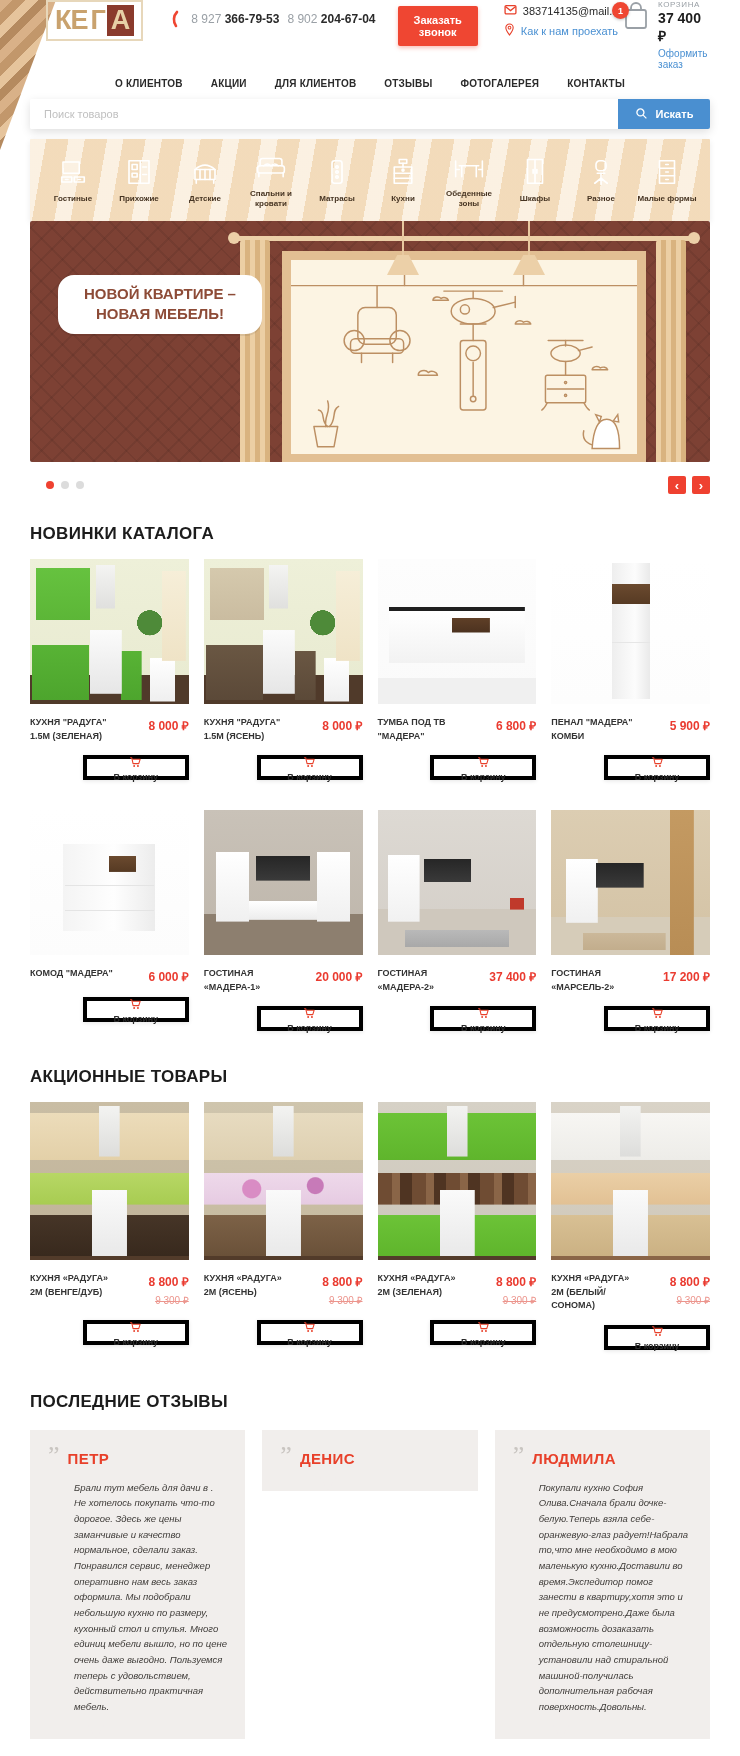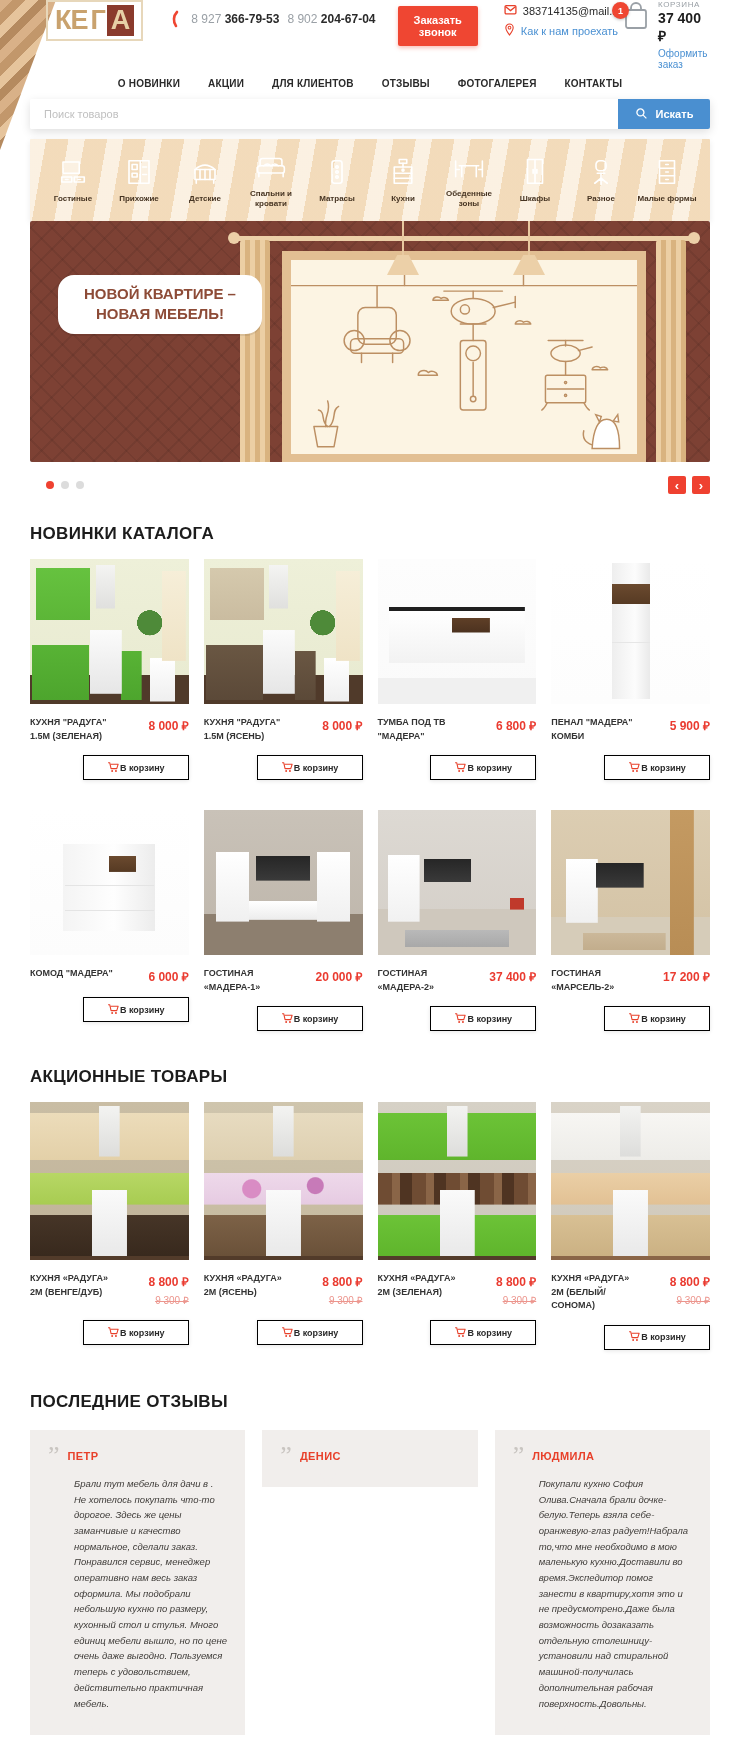--- a/index.html
+++ b/index.html
@@ -117,23 +117,23 @@
   .sec-title{ margin-top:30px; font-size:17px; font-weight:bold; color:#1c1c1c; letter-spacing:.3px; }
   .grid{ margin-top:15px; display:grid; grid-template-columns:repeat(4,1fr); gap:30px 15px; }
   .card{ display:flex; flex-direction:column; }
   .p-img{ width:100%; height:145px; cursor:pointer; background-repeat:no-repeat; }
   .p-img-tall{ height:158px; }
   .p-head{ display:flex; justify-content:space-between; gap:6px; margin-top:12px; }
   .p-title{ font-size:9px; font-weight:bold; color:#333; line-height:1.5; max-width:58%; cursor:pointer; }
   .p-prices{ text-align:right; }
   .p-price{ font-size:12px; font-weight:bold; color:#ea3b30; white-space:nowrap; }
   .p-old{ font-size:10px; color:#ec958d; text-decoration:line-through; margin-top:5px;text-align:center; }
-  .p-btn{ margin:12px 0 0 auto; width:106px; height:25px; background:#fff; border:1px solid #000000;
+  .p-btn{ margin:12px 0 0 auto; width:106px; height:25px; background:#fff; border:4px solid #000000;
     box-shadow:0 1px 4px rgba(0,0,0,.10); display:flex; align-items:center; justify-content:center;
-    gap:0; cursor:pointer; }
+    gap:0; cursor:pointer;flex-direction:column; }
   .p-btn .lbl{ font-size:9px; font-weight:bold; color:#2a2a2a; }
 
   
   .img-k-green{ background:
     linear-gradient(#fbfbfb,#e6e6e6) 47% 88%/20% 44% no-repeat,
     linear-gradient(#222,#444) 47% 78%/13% 16% no-repeat,
     linear-gradient(#f4f4f2,#e0e0de) 47% 6%/12% 30% no-repeat,
     linear-gradient(#66c23f,#5cb637) 6% 10%/34% 36% no-repeat,
     linear-gradient(#f6eed8,#efe3c6) 98% 22%/15% 62% no-repeat,
     radial-gradient(circle,#4e8a39 55%,transparent 56%) 80% 42%/16% 26% no-repeat,
@@ -231,21 +231,21 @@
     linear-gradient(transparent 90%,#8a6547 90%),
     linear-gradient(#d9d3c7,#cfc8ba); }
 
   
   .reviews-row{ display:flex; gap:17px; margin-top:18px; align-items:flex-start; }
   .rev{ flex:1; background:#f1eeec; padding:18px 18px 24px; position:relative; }
   .rev:after{ content:""; position:absolute; left:58px; bottom:-14px;
     border:14px solid transparent; border-top-color:#f1eeec; border-left-width:8px; border-right-width:8px; }
   .rev-head{ display:flex; align-items:flex-start; gap:8px; }
   .rev-quote{ font-size:26px; color:#c9c5c1; line-height:.6; font-family:"Liberation Serif",serif; }
-  .rev-name{ color:#e8402a; font-weight:bold; font-size:11px; letter-spacing:.4px; margin-top:2px; }
+  .rev-name{ color:#e8402a; font-weight:bold; font-size:15px; letter-spacing:.4px; margin-top:2px; }
   .rev-text{ margin-top:13px; font-size:9.5px; font-style:italic; color:#3f3c39; line-height:1.65; padding-left:26px; }
 </style>
 </head>
 <body>
 
 <div class="wood-corner"></div>
 
 <div class="wrap">
 
   <div class="header">
@@ -302,21 +302,21 @@
       </div>
       <div class="cart-info">
         <span class="cart-label">КОРЗИНА</span>
         <span class="cart-total">37 400 ₽</span>
         <span class="cart-checkout">Оформить заказ</span>
       </div>
     </div>
   </div>
 
   <div class="nav">
-    <span class="nav-item">О НОВИНКИ</span>
+    <span class="nav-item">О КЛИЕНТОВ</span>
     <span class="nav-item">АКЦИИ</span>
     <span class="nav-item">ДЛЯ КЛИЕНТОВ</span>
     <span class="nav-item">ОТЗЫВЫ</span>
     <span class="nav-item">ФОТОГАЛЕРЕЯ</span>
     <span class="nav-item">КОНТАКТЫ</span>
   </div>
 
   <div class="search">
     <input type="text" placeholder="Поиск товаров" style="">
     <button class="search-btn">

